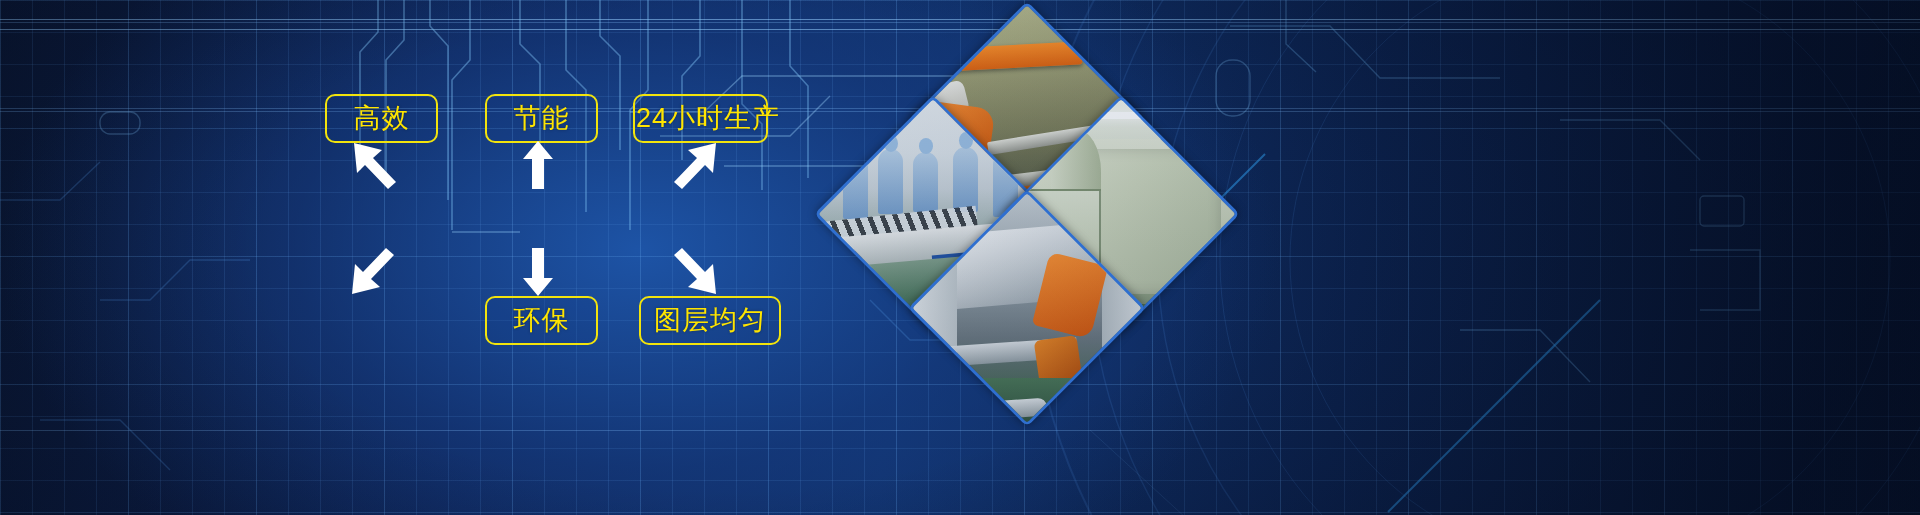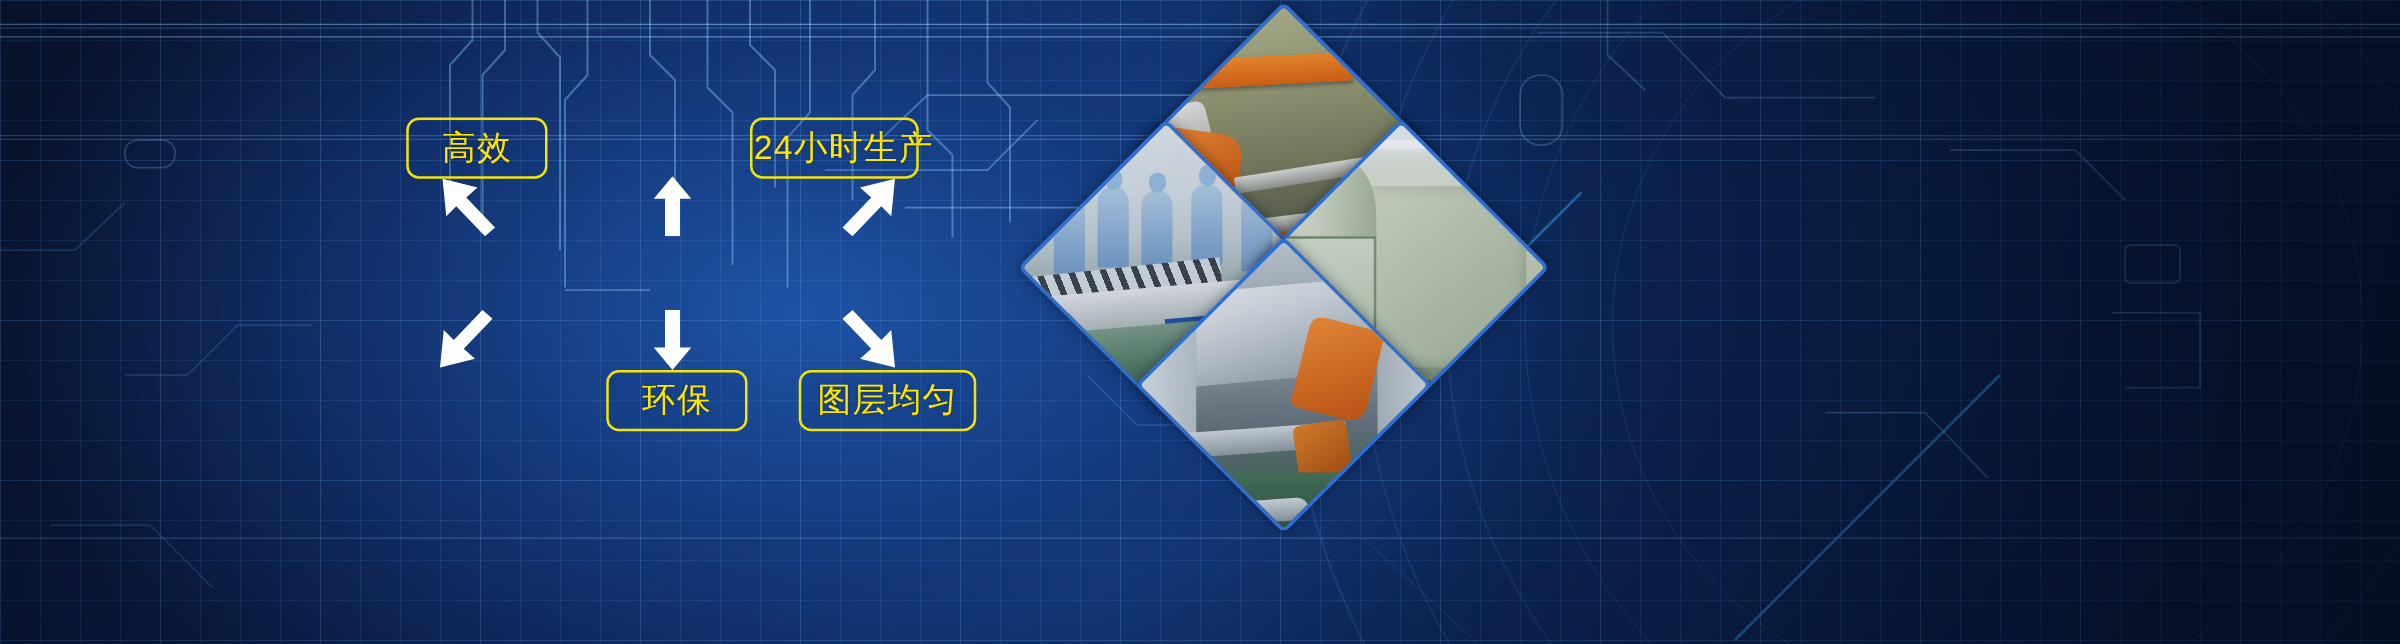--- a/index.html
+++ b/index.html
@@ -66,21 +66,21 @@
     display:flex; align-items:center; justify-content:center;
     background:rgba(18,58,128,0.18);
     white-space:nowrap;
     height:49px;
     text-shadow:0 0 3px rgba(0,0,0,0.35);
   }
 
   
   .tag-eff   { left:325px;  top:94px;  width:113px; }
   .tag-save  { left:485px;  top:94px;  width:113px; }
-  .tag-24h   { left:600px;  top:94px;  width:135px;padding-left:15px; }
+  .tag-24h   { left:633px;  top:94px;  width:135px;padding-left:15px; }
   
   .tag-yield { left:324px;  top:296px; width:113px; }
   .tag-eco   { left:485px;  top:296px; width:113px; }
   .tag-coat  { left:639px;  top:296px; width:142px; }
 
   .title {
     position:absolute;
     left:336px; top:193px;
     font-size:46px;
     font-weight:bold;
@@ -374,20 +374,21 @@
         <rect x="1700" y="196" width="44" height="30" rx="4"></rect>
       </g>
     </svg>
   </div>
 
   <div class="vignette"></div>
 
   <div class="content">
 
     <div class="tag tag-eff">高效</div>
+    <div class="tag tag-save">节能</div>
     <div class="tag tag-24h">24小时生产</div>
 
     <div class="tag tag-eco">环保</div>
     <div class="tag tag-coat">图层均匀</div>
 
 
     <div class="arrow ar-up-left">
       <svg width="46" height="48" viewBox="0 0 46 48" xmlns="http://www.w3.org/2000/svg">
         <path d="M2 2 L30 9 L21 17 L44 41 L36 48 L13 24 L5 32 Z" fill="#ffffff"></path>
       </svg>

